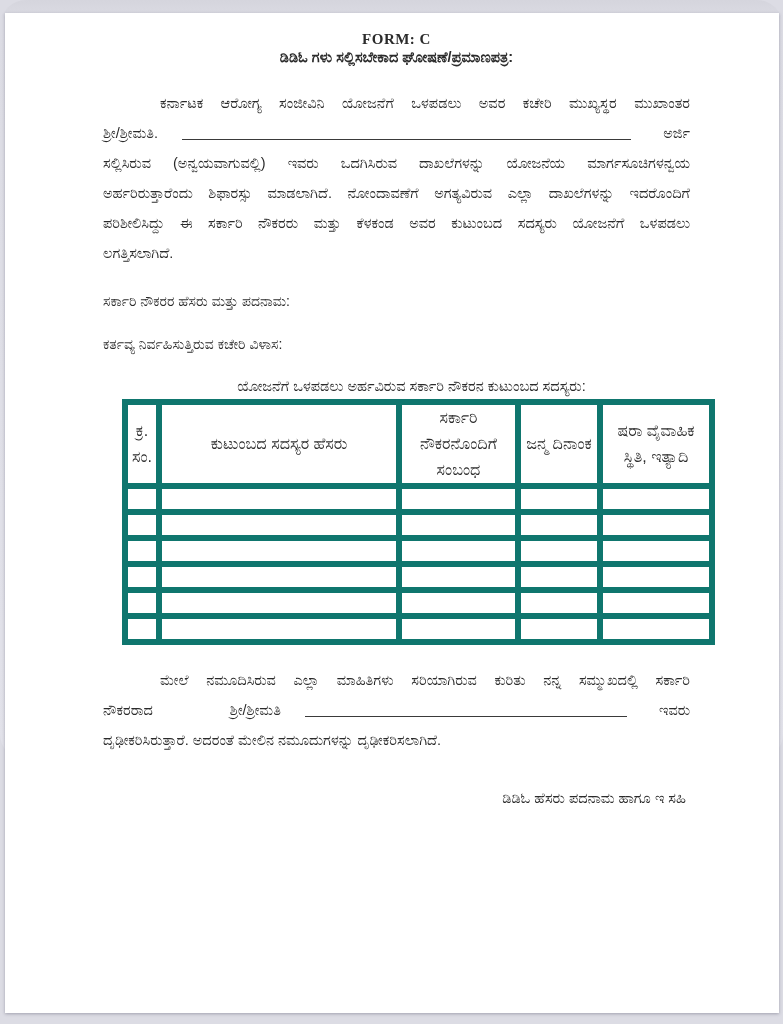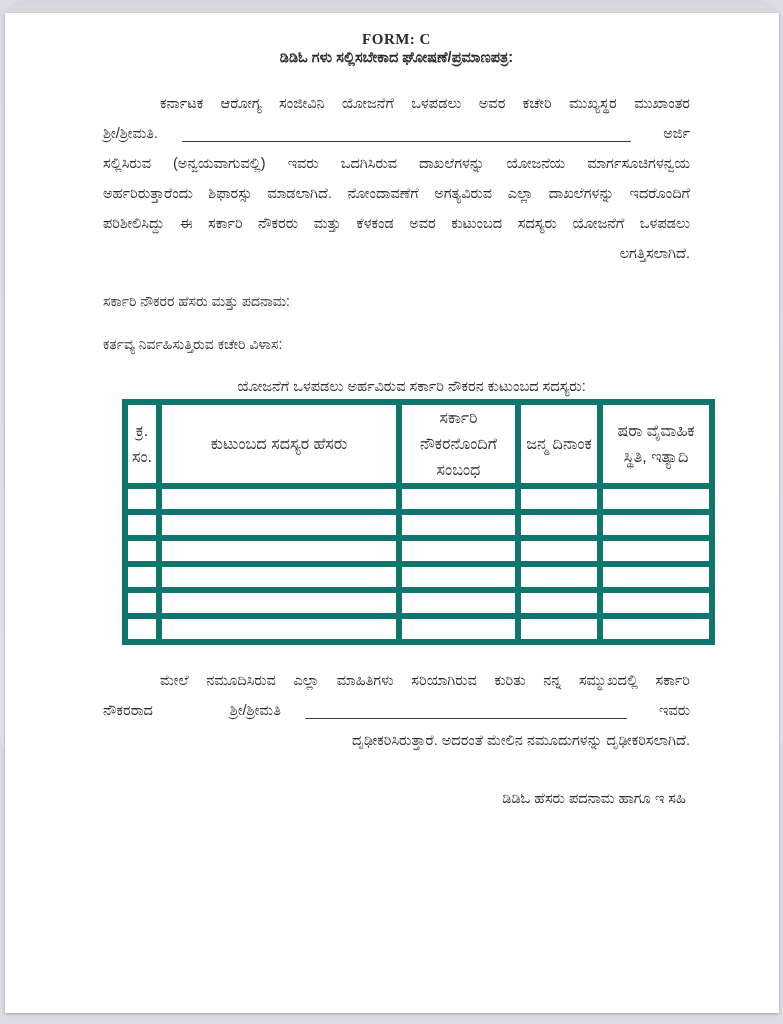--- a/index.html
+++ b/index.html
@@ -26,24 +26,24 @@
     letter-spacing: 0.5px;
     line-height: 17px;
   }
   .form-subtitle {
     text-align: center;
     font-weight: bold;
     font-size: 14.5px;
     line-height: 19px;
   }
   .para { margin-top: 21px; font-size: 14.5px; }
-  .para .line { line-height: 30px; white-space: nowrap; text-align: right; }
+  .para .line { line-height: 30px; white-space: nowrap; }
   .para .line.just { text-align: justify; text-align-last: justify; white-space: normal; }
   .para .line.indent { text-indent: 57px; }
-  .fill-line { display: flex; align-items: center; line-height: 30px; gap: 24px; }
+  .fill-line { display: flex; align-items: flex-start; line-height: 30px; gap: 24px; }
   .fill-line .pre { flex: 0 0 auto; }
   .fill-line .gap { flex: 0 0 29px; }
   .blank-underline {
     flex: 1 1 auto;
     border-bottom: 1.2px solid #3a3a3a;
     height: 22px;
     margin: 0 8px 4px 0;
   }
   .field-label { font-size: 14px; line-height: 20px; margin-top: 23px; }
   .table-caption { text-align: center; font-size: 14.5px; line-height: 20px; margin-top: 22px; padding-left: 30px; }

